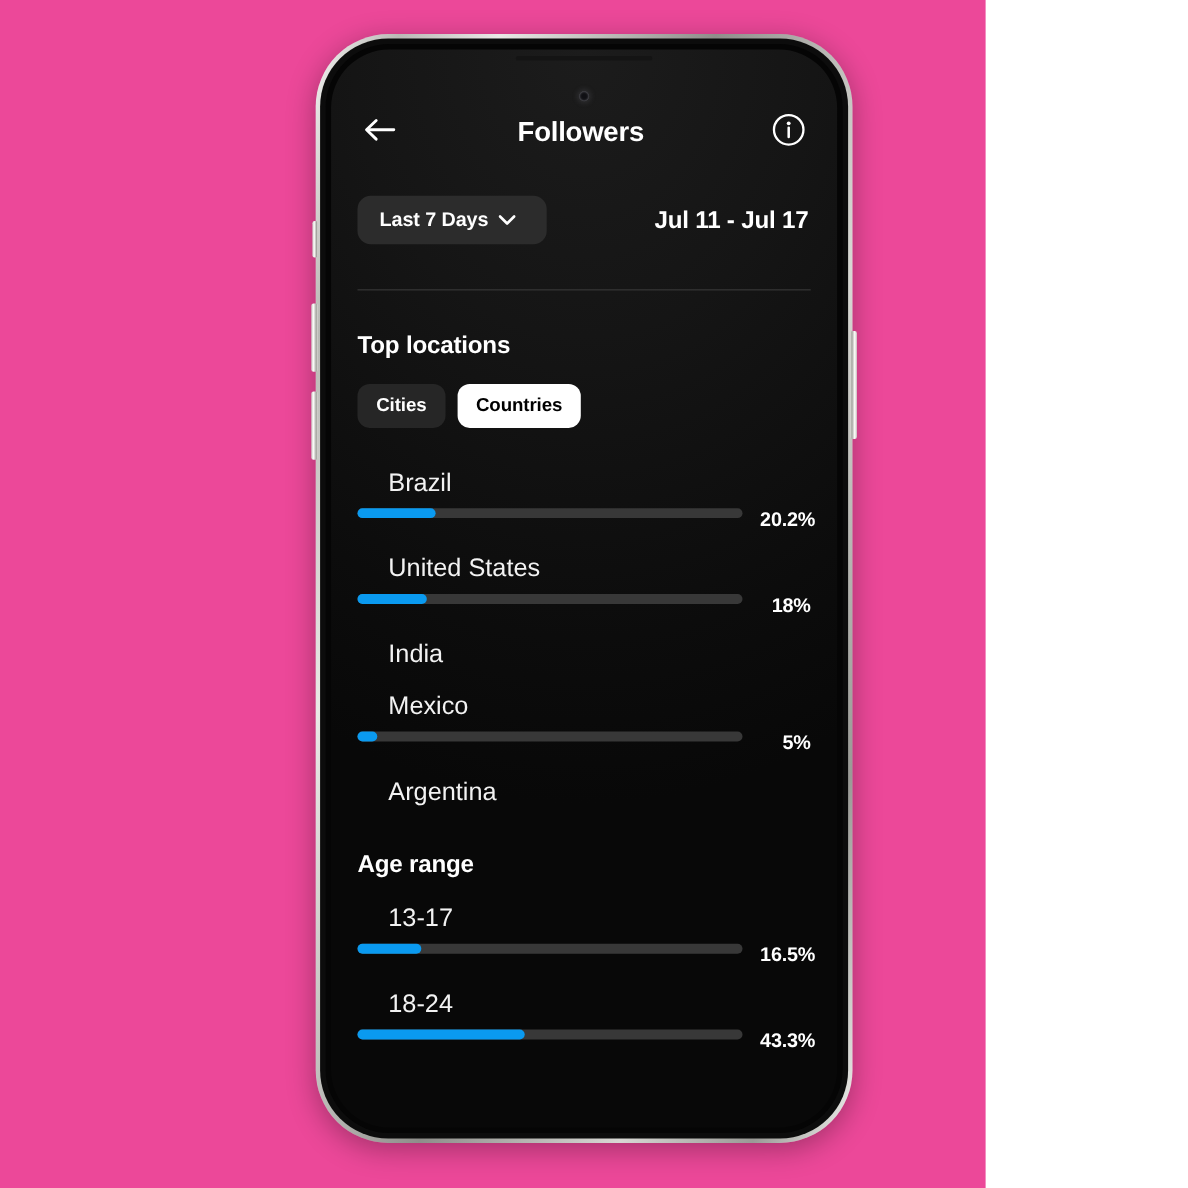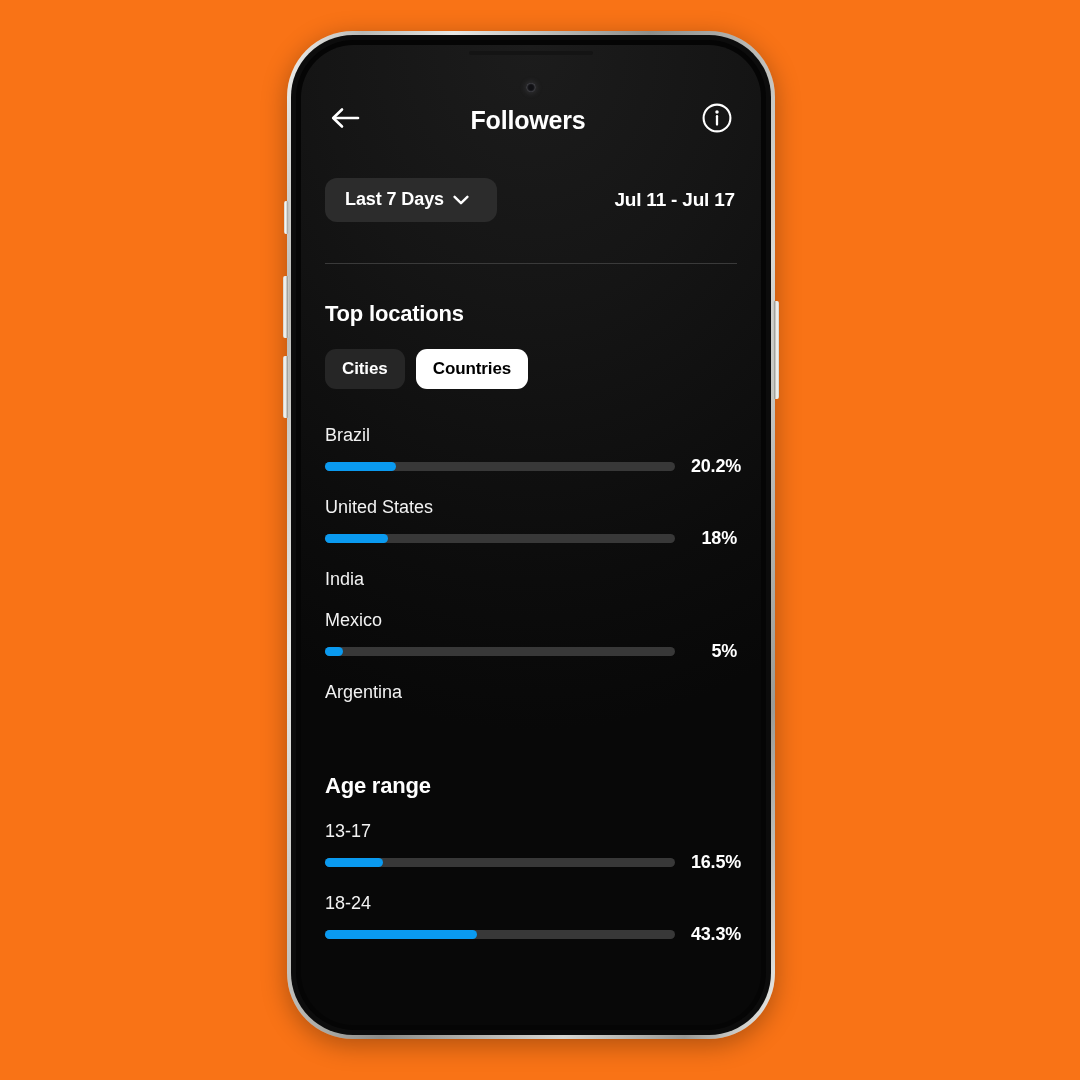--- a/index.html
+++ b/index.html
@@ -7,23 +7,23 @@
     padding: 0;
     background: #ffffff;
     width: 1080px;
     height: 1080px;
     overflow: hidden;
     font-family: "Liberation Sans", sans-serif;
   }
 
   #stage {
     position: relative;
-    width: 1080px;
+    width: 896px;
     height: 1080px;
-    background: #f97316;
+    background: #ec4899;
   }
 
   
   .phone {
     position: absolute;
     left: 287px;
     top: 31px;
     width: 488px;
     height: 1008px;
     border-radius: 66px;
@@ -152,21 +152,21 @@
     background: #2c2c2c;
     border-radius: 12px;
     padding: 11px 28px 12px 20px;
     font-size: 18px;
     font-weight: bold;
     color: #ffffff;
     letter-spacing: -0.1px;
   }
   .chip-caret { display: flex; align-items: center; }
   .date-range {
-    font-size: 19px;
+    font-size: 22px;
     font-weight: bold;
     color: #ffffff;
     letter-spacing: -0.2px;
     padding-right: 2px;
   }
 
   .divider {
     position: absolute;
     left: 24px;
     right: 24px;
@@ -201,29 +201,30 @@
   }
   .pill.selected {
     background: #ffffff;
     color: #000000;
   }
 
   
   .bar-list { margin-top: 0; }
   .bar-row { margin-bottom: 20px; }
   .bar-label {
-    font-size: 18px;
+    font-size: 23px;
     color: #f2f2f2;
     font-weight: normal;
     letter-spacing: 0px;
     margin-bottom: 10px;
+    margin-left: 28px;
   }
   .bar-line {
     display: flex;
-    align-items: center;
+    align-items: flex-start;
     gap: 16px;
   }
   .bar-track {
     position: relative;
     width: 350px;
     height: 9px;
     border-radius: 5px;
     background: #383838;
     flex: none;
   }

